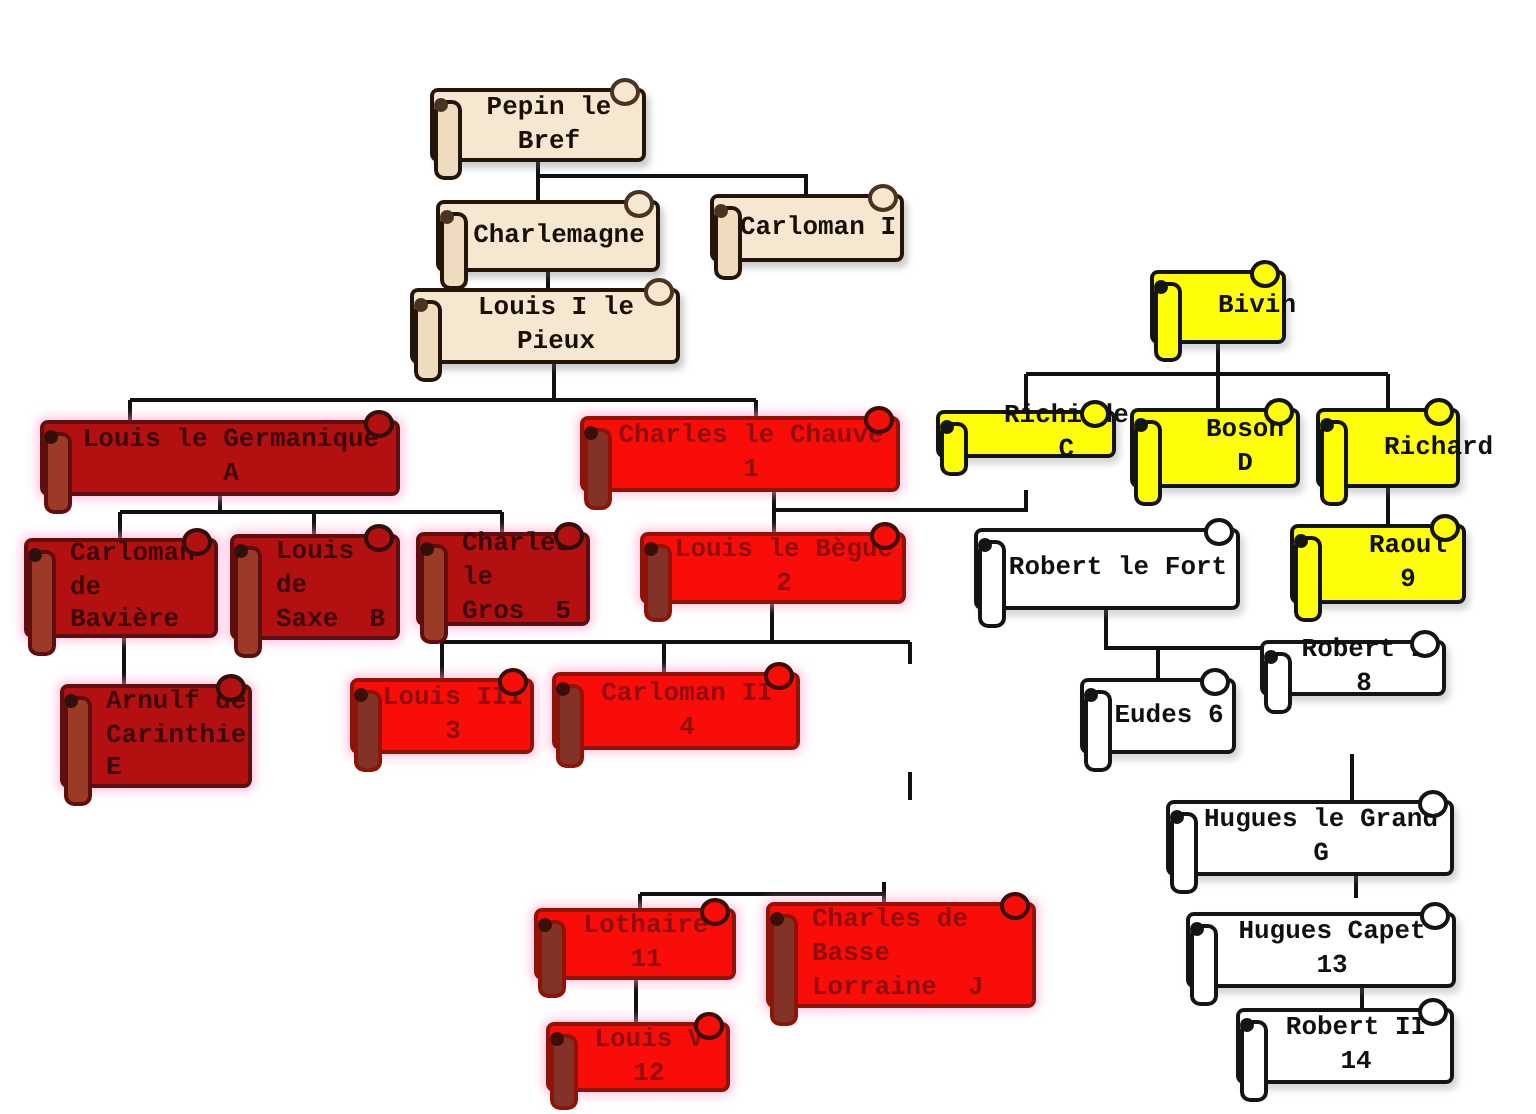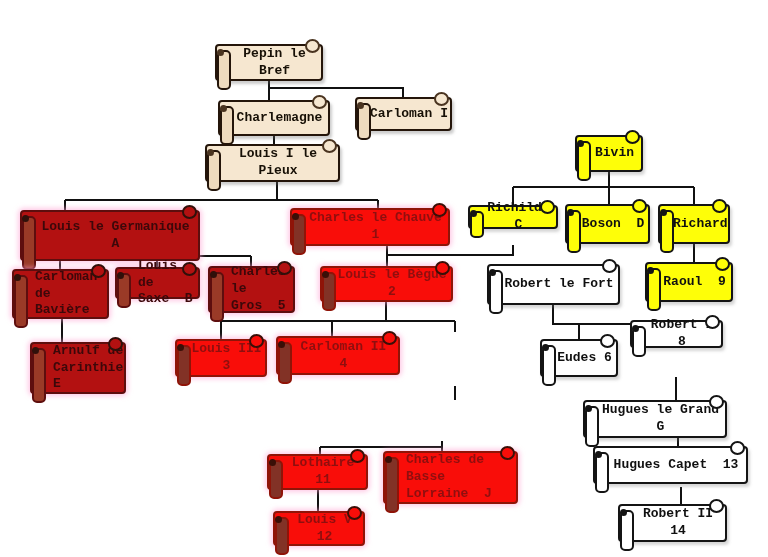--- a/index.html
+++ b/index.html
@@ -31,21 +31,21 @@
     position:absolute;right:1px;top:-7px;width:11px;height:10px;
     border-radius:50%;background:var(--bg);border:2.5px solid var(--dot);
   }
   .cream    {--bg:#F6E7D0;--bd:#24150A;--roll:#EFDBBE;--dot:#4A3420;--tx:#171006;
              box-shadow:2px 3px 3px rgba(110,110,110,.35);}
   .darkred  {--bg:#B31111;--bd:#5E0E0E;--roll:#9A3A27;--dot:#30100A;--tx:#3C080A;
              box-shadow:0 0 5px 2px rgba(255,160,210,.55);}
   .brightred{--bg:#F90D09;--bd:#8F1408;--roll:#823226;--dot:#3A0F07;--tx:#8F0F0F;
              box-shadow:0 0 5px 2px rgba(255,160,210,.55);}
   .yellow   {--bg:#FEFE08;--bd:#141414;--roll:#FEFE08;--dot:#141414;--tx:#101010;
-             box-shadow:2px 3px 3px rgba(120,120,120,.3);}
+             box-shadow:2px 3px 3px rgba(120,120,120,.3);padding-left:19px;}
   .white    {--bg:#FFFFFF;--bd:#141414;--roll:#FFFFFF;--dot:#141414;--tx:#101010;
              box-shadow:2px 3px 3px rgba(120,120,120,.3);justify-content:flex-end;}
 </style>
 </head>
 <body>
 
 <div class="canvas">
 
   <svg class="connectors" width="768" height="557" viewBox="0 0 768 557">
     <path fill="none" stroke="#111111" stroke-width="2" d="
@@ -84,21 +84,21 @@
     <span class="curl"></span>
     <span class="lbl">Carloman I</span>
   </div>
 
   <div class="node cream" style="left:205px;top:120px;width:135px;height:38px">
     <span class="roll"></span>
     <span class="curl"></span>
     <span class="lbl">Louis I le Pieux</span>
   </div>
 
-  <div class="node darkred" style="left:20px;top:186px;width:180px;height:51px">
+  <div class="node darkred" style="left:20px;top:186px;width:180px;height:38px">
     <span class="roll"></span>
     <span class="curl"></span>
     <span class="lbl">Louis le Germanique  A</span>
   </div>
 
   <div class="node brightred" style="left:290px;top:184px;width:160px;height:38px">
     <span class="roll"></span>
     <span class="curl"></span>
     <span class="lbl">Charles le Chauve 1</span>
   </div>
@@ -127,21 +127,21 @@
     <span class="lbl">Richard</span>
   </div>
 
   <div class="node darkred two" style="left:12px;top:245px;width:97px;height:50px">
     <span class="roll"></span>
     <span class="curl"></span>
     <span class="lbl">Carloman
 de Bavière</span>
   </div>
 
-  <div class="node darkred two" style="left:115px;top:243px;width:85px;height:32px">
+  <div class="node darkred two" style="left:115px;top:243px;width:85px;height:53px">
     <span class="roll"></span>
     <span class="curl"></span>
     <span class="lbl">Louis de
 Saxe  B</span>
   </div>
 
   <div class="node darkred two" style="left:208px;top:242px;width:87px;height:47px">
     <span class="roll"></span>
     <span class="curl"></span>
     <span class="lbl">Charles le
@@ -217,21 +217,21 @@
     <span class="curl"></span>
     <span class="lbl">Louis V  12</span>
   </div>
 
   <div class="node white" style="left:583px;top:376px;width:144px;height:38px">
     <span class="roll"></span>
     <span class="curl"></span>
     <span class="lbl">Hugues le Grand G</span>
   </div>
 
-  <div class="node white" style="left:593px;top:422px;width:155px;height:38px">
+  <div class="node white" style="left:593px;top:432px;width:135px;height:38px">
     <span class="roll"></span>
     <span class="curl"></span>
     <span class="lbl">Hugues Capet  13</span>
   </div>
 
   <div class="node white" style="left:618px;top:480px;width:109px;height:38px">
     <span class="roll"></span>
     <span class="curl"></span>
     <span class="lbl">Robert II  14</span>
   </div>

